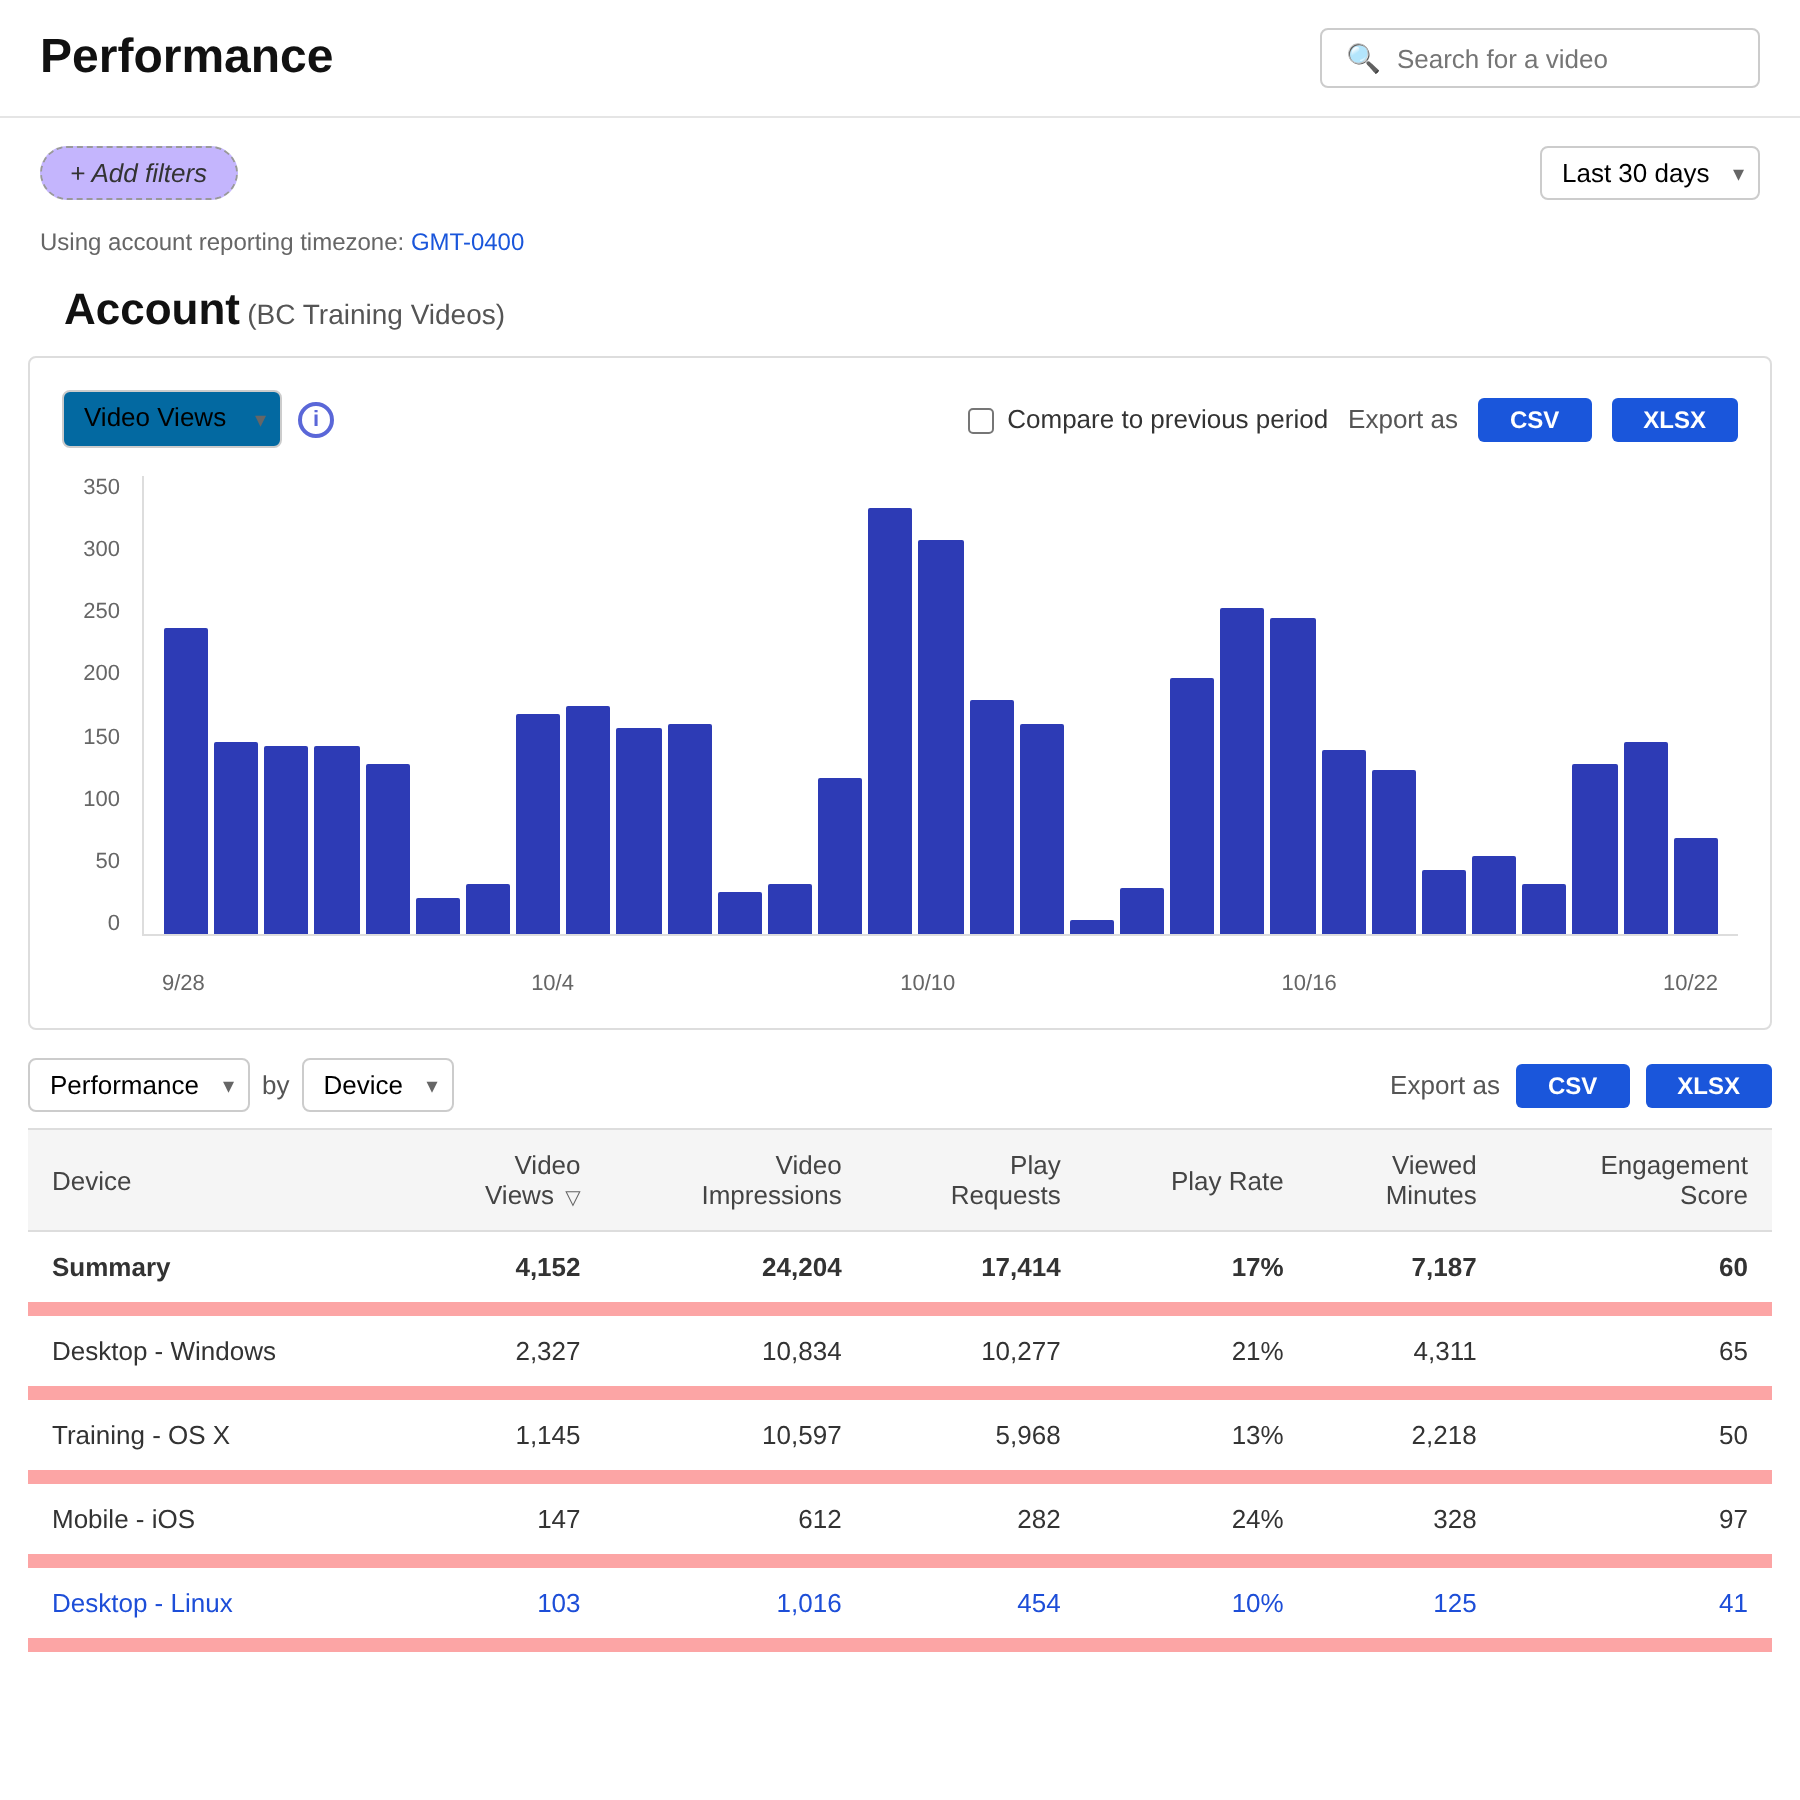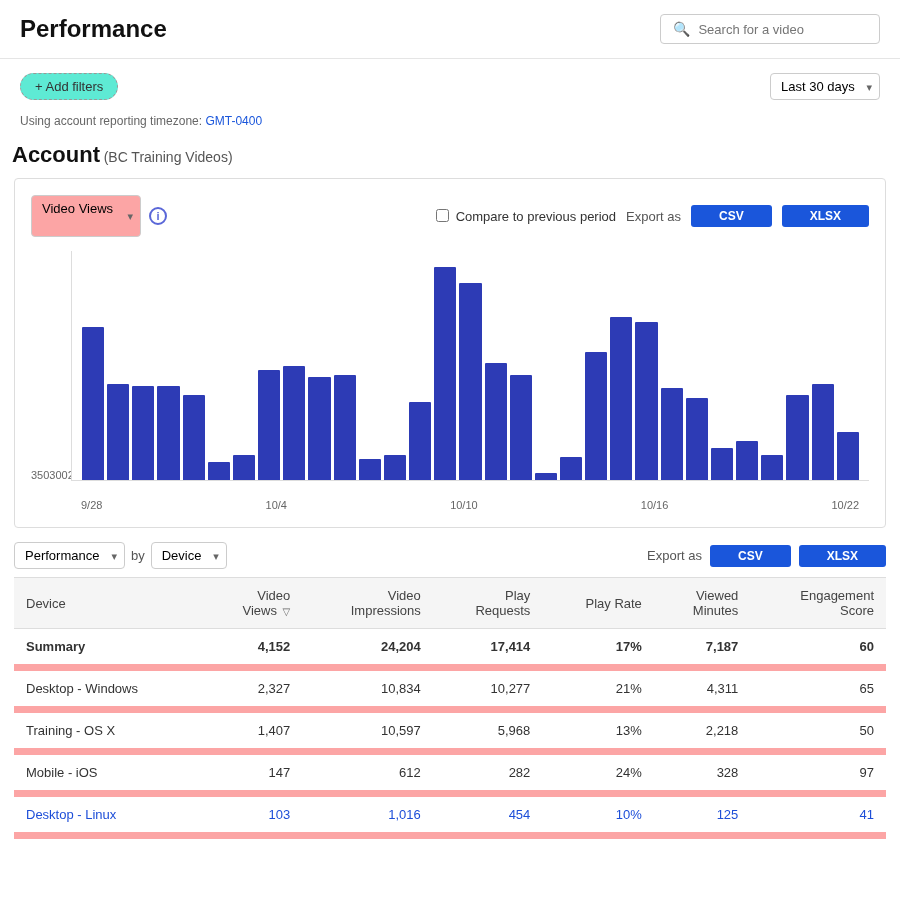--- a/index.html
+++ b/index.html
@@ -40,23 +40,24 @@
       display: flex;
       align-items: center;
       justify-content: space-between;
       padding: 14px 20px;
     }
     .add-filters-btn {
       border: 1px dashed #999;
       border-radius: 20px;
       padding: 5px 14px;
       font-size: 13px;
-      background: #5eead4;
+      background: #c4b5fd;
       cursor: pointer;
       color: #333;
+      font-style: italic;
     }
     .date-range-select {
       border: 1px solid #ccc;
       border-radius: 4px;
       padding: 5px 10px;
       font-size: 13px;
       background: #fff;
       cursor: pointer;
       appearance: none;
       padding-right: 24px;
@@ -78,21 +79,21 @@
     }
     .timezone-note {
       font-size: 12px;
       color: #666;
       text-align: left;
       padding: 0 20px 8px;
     }
     .timezone-link { color: #1a56db; text-decoration: none; }
 
     .account-section {
-      padding: 6px 12px 10px;
+      padding: 6px 32px 10px;
     }
     .account-title {
       font-size: 22px;
       font-weight: 700;
       color: #111;
     }
     .account-subtitle {
       font-size: 14px;
       font-weight: 400;
       color: #555;
@@ -115,23 +116,23 @@
       align-items: center;
       gap: 8px;
     }
     .metric-select-wrapper {
       position: relative;
       display: inline-block;
     }
     .metric-select {
       border: 1px solid #ccc;
       border-radius: 4px;
-      padding: 5px 26px 20px 10px;
-      font-size: 13px;
-      background: #fca5a5;
+      padding: 5px 26px 7px 10px;
+      font-size: 13px;
+      background: #0369a1;
       cursor: pointer;
       appearance: none;
     }
     .metric-select-wrapper::after {
       content: '▾';
       position: absolute;
       right: 8px;
       top: 50%;
       transform: translateY(-50%);
       pointer-events: none;
@@ -152,27 +153,27 @@
       cursor: pointer;
     }
     .chart-header-right {
       display: flex;
       align-items: center;
       gap: 10px;
       font-size: 13px;
     }
     .compare-checkbox {
       display: flex;
-      align-items: flex-start;
+      align-items: flex-end;
       gap: 7px;
     }
     .compare-checkbox input { cursor: pointer; }
     .export-label { color: #555; }
     .export-btn {
-      padding: 4px 28px;
+      padding: 4px 16px;
       border: none;
       border-radius: 3px;
       font-size: 12px;
       font-weight: 600;
       cursor: pointer;
     }
     .export-csv { background: #1a56db; color: #fff; }
     .export-xlsx { background: #1a56db; color: #fff; }
 
     .chart-area {
@@ -180,21 +181,21 @@
       height: 260px;
       margin-top: 4px;
     }
     .y-axis {
       position: absolute;
       left: 0;
       top: 0;
       bottom: 30px;
       width: 35px;
       display: flex;
-      flex-direction: row;
+      flex-direction: column;
       justify-content: space-between;
       align-items: flex-end;
       padding-right: 6px;
     }
     .y-label { font-size: 11px; color: #666; }
     .chart-plot {
       position: absolute;
       left: 40px;
       right: 0;
       top: 0;
@@ -499,21 +500,21 @@
     <td>Desktop - Windows</td>
     <td>2,327</td>
     <td>10,834</td>
     <td>10,277</td>
     <td>21%</td>
     <td>4,311</td>
     <td>65</td>
   </tr>
         <tr>
     <td>Training - OS X</td>
-    <td>1,407</td>
+    <td>1,145</td>
     <td>10,597</td>
     <td>5,968</td>
     <td>13%</td>
     <td>2,218</td>
     <td>50</td>
   </tr>
         <tr>
     <td>Mobile - iOS</td>
     <td>147</td>
     <td>612</td>

